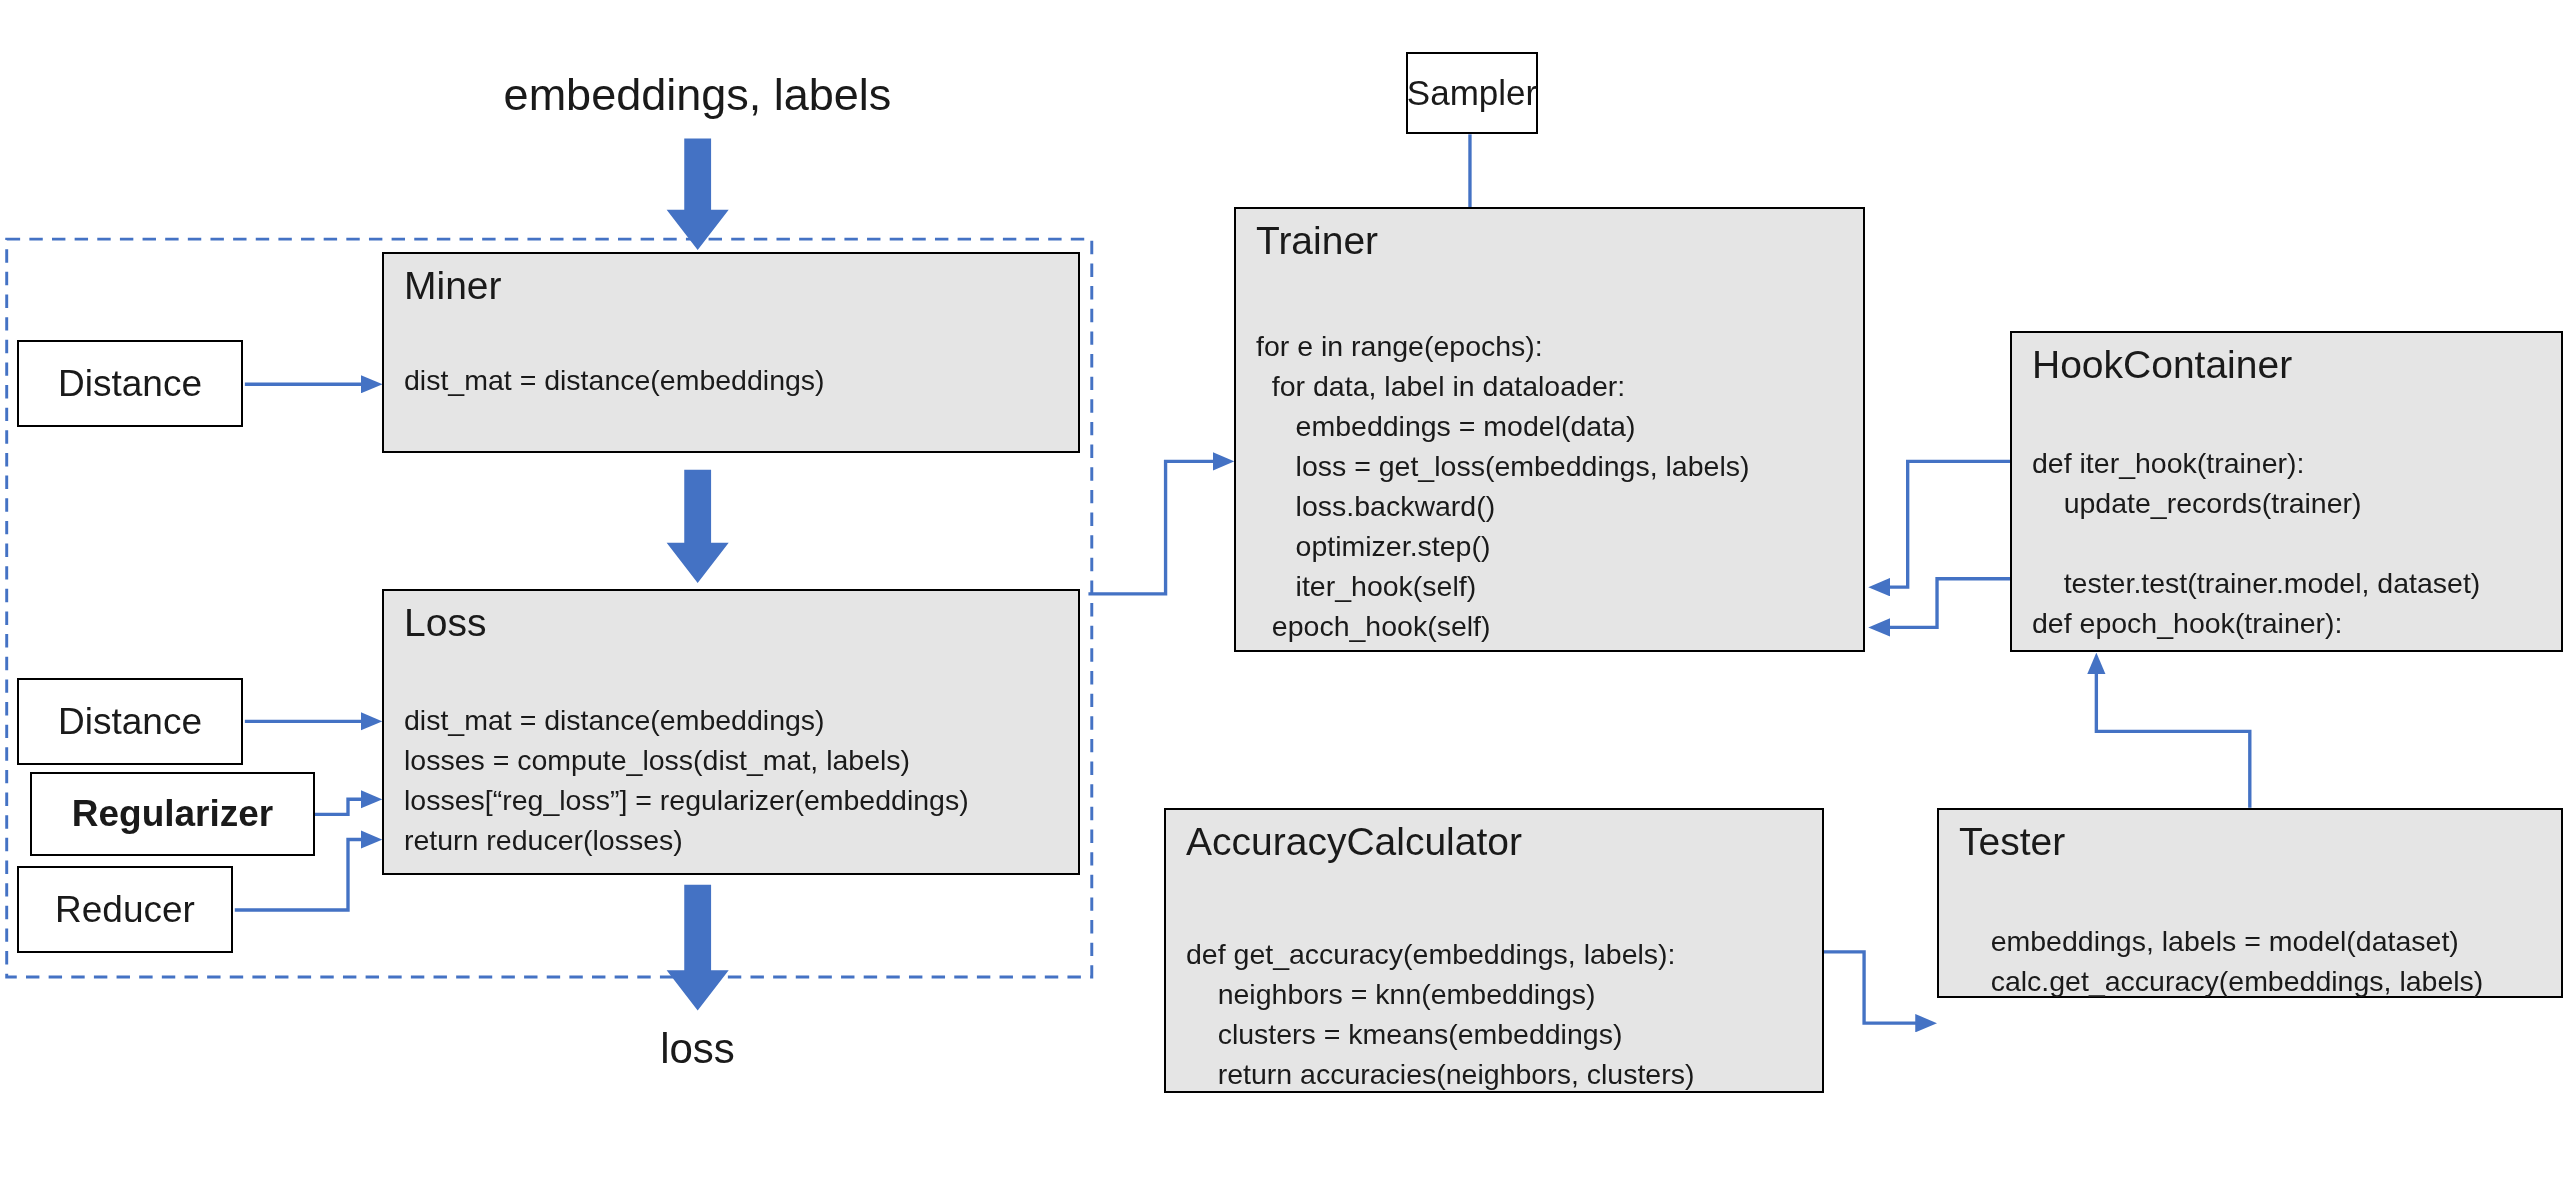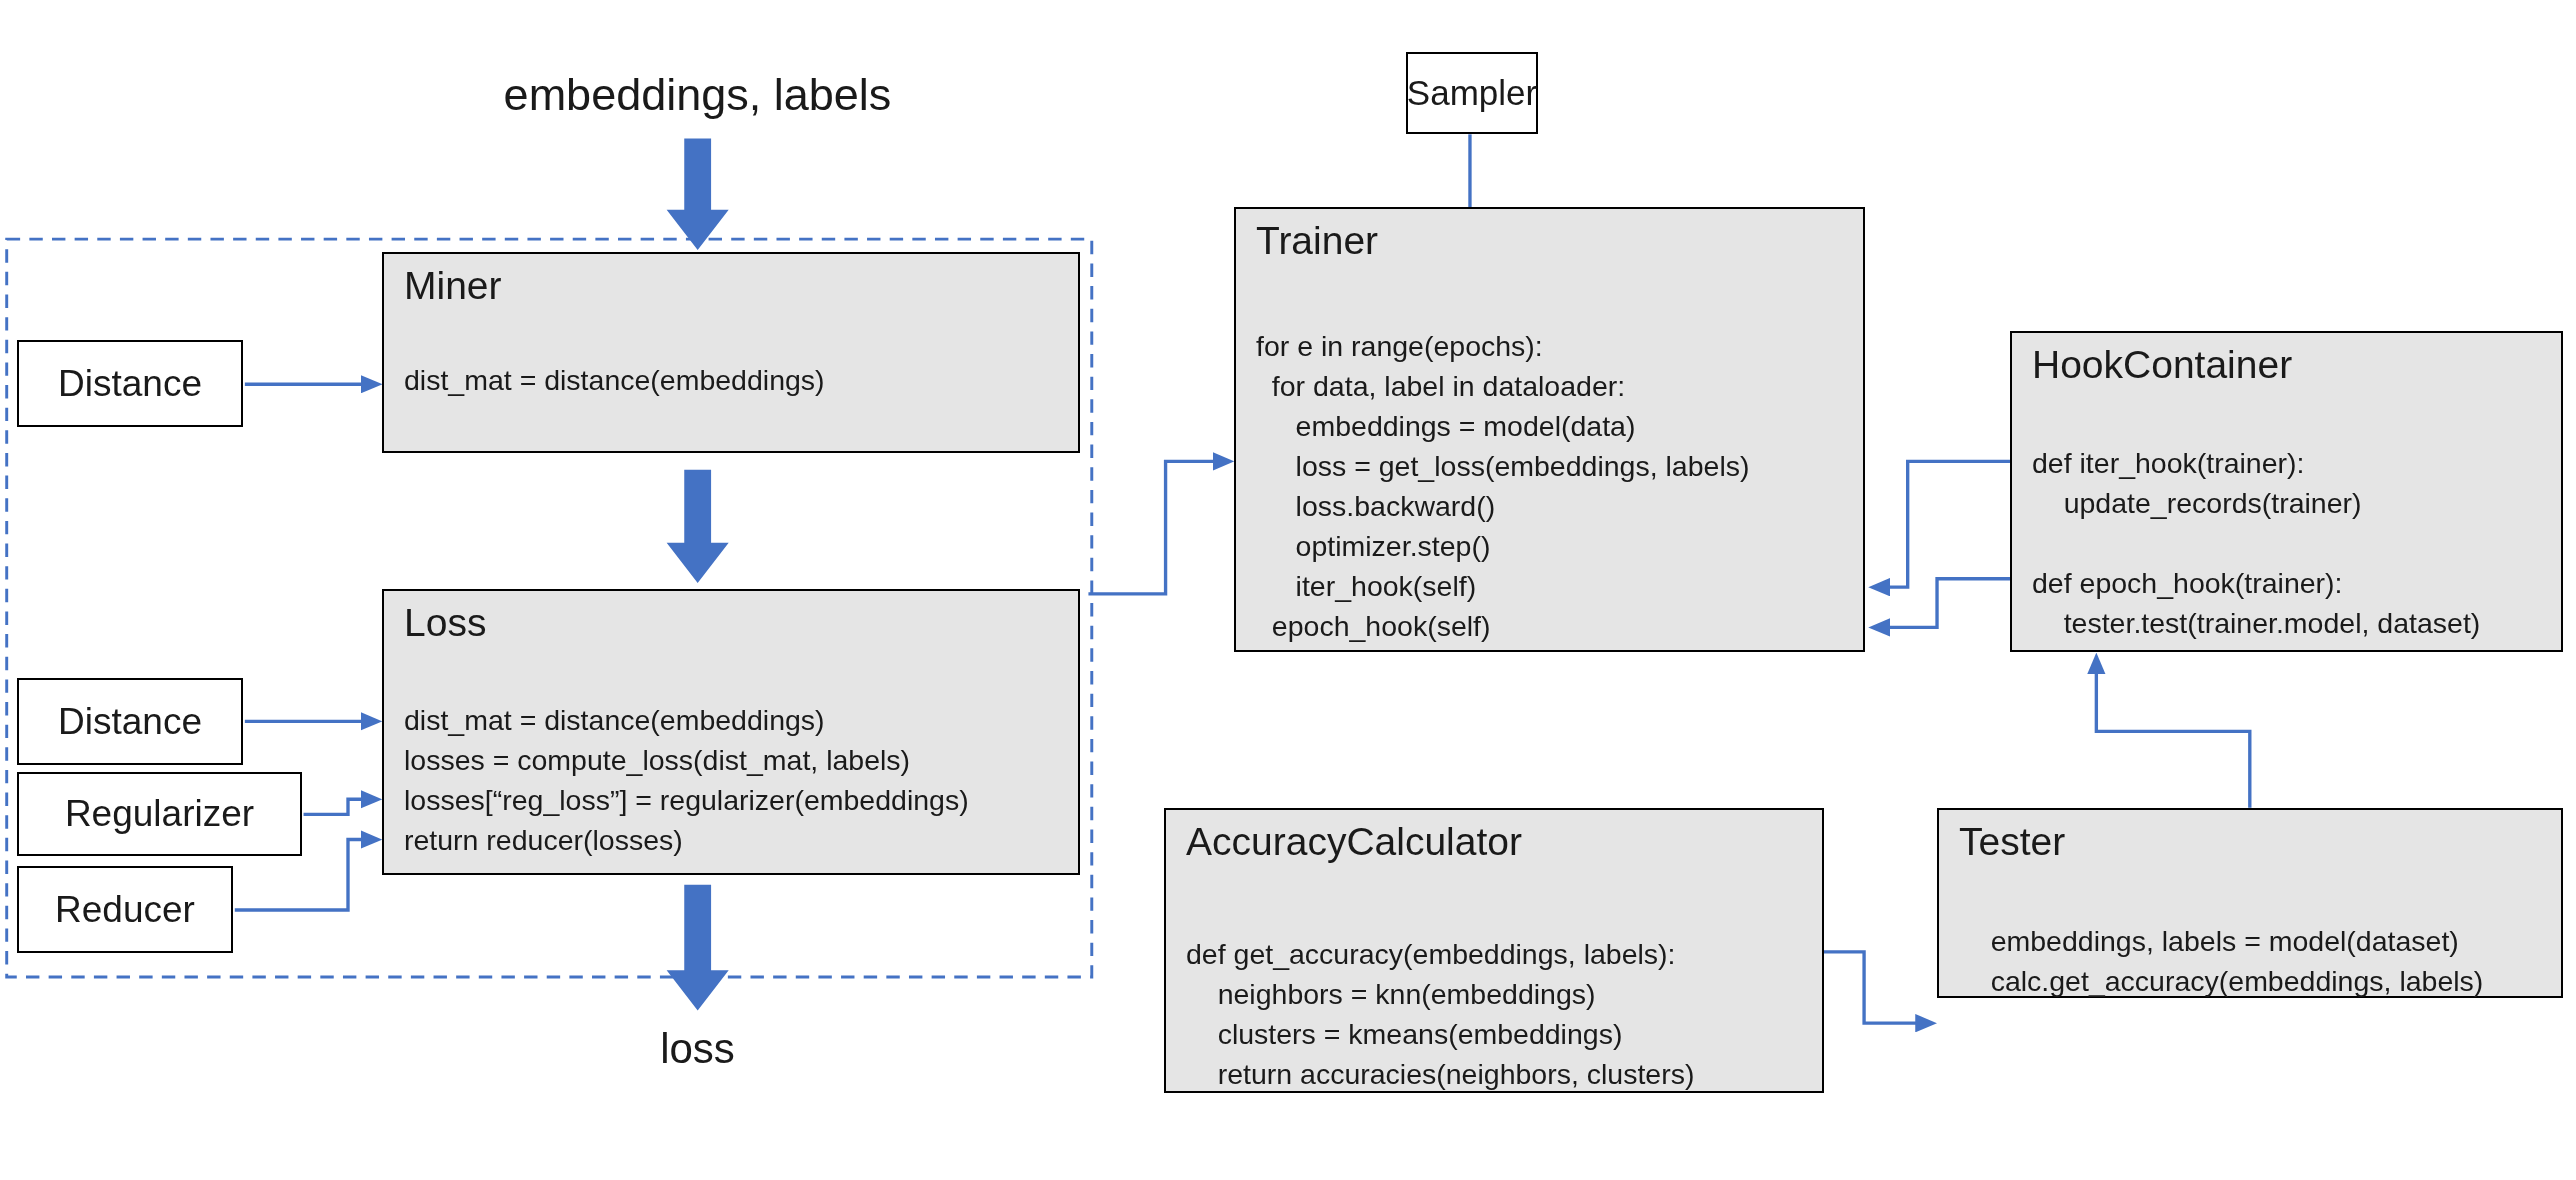--- a/index.html
+++ b/index.html
@@ -95,21 +95,21 @@
       <div class="cl">return reducer(losses)</div>
     </div>
   </div>
 
   <div class="sbox" style="left:17px;top:340px;width:226px;height:87px;">
     <span>Distance</span>
   </div>
   <div class="sbox" style="left:17px;top:678px;width:226px;height:87px;">
     <span>Distance</span>
   </div>
-  <div class="sbox" style="left:17px;top:772px;width:285px;height:84px;">
+  <div class="sbox" style="left:30px;top:772px;width:285px;height:84px;font-weight:bold;">
     <span>Regularizer</span>
   </div>
   <div class="sbox" style="left:17px;top:866px;width:216px;height:87px;">
     <span>Reducer</span>
   </div>
   <div class="sbox" style="left:1406px;top:52px;width:132px;height:82px;font-size:35px;">
     <span>Sampler</span>
   </div>
 
   <div class="box" style="left:1234px;top:207px;width:631px;height:445px;">
@@ -125,22 +125,22 @@
       <div class="cl">  epoch_hook(self)</div>
     </div>
   </div>
 
   <div class="box" style="left:2010px;top:331px;width:553px;height:321px;">
     <div class="title">HookContainer</div>
     <div class="code" style="top:110px;">
       <div class="cl">def iter_hook(trainer):</div>
       <div class="cl">    update_records(trainer)</div>
       <div class="cl"></div>
+      <div class="cl">    tester.test(trainer.model, dataset)</div>
       <div class="cl">def epoch_hook(trainer):</div>
-      <div class="cl">    tester.test(trainer.model, dataset)</div>
     </div>
   </div>
 
   <div class="box" style="left:1937px;top:808px;width:626px;height:190px;">
     <div class="title">Tester</div>
     <div class="code" style="top:111px;">
       <div class="cl">    embeddings, labels = model(dataset)</div>
       <div class="cl">    calc.get_accuracy(embeddings, labels)</div>
     </div>
   </div>

